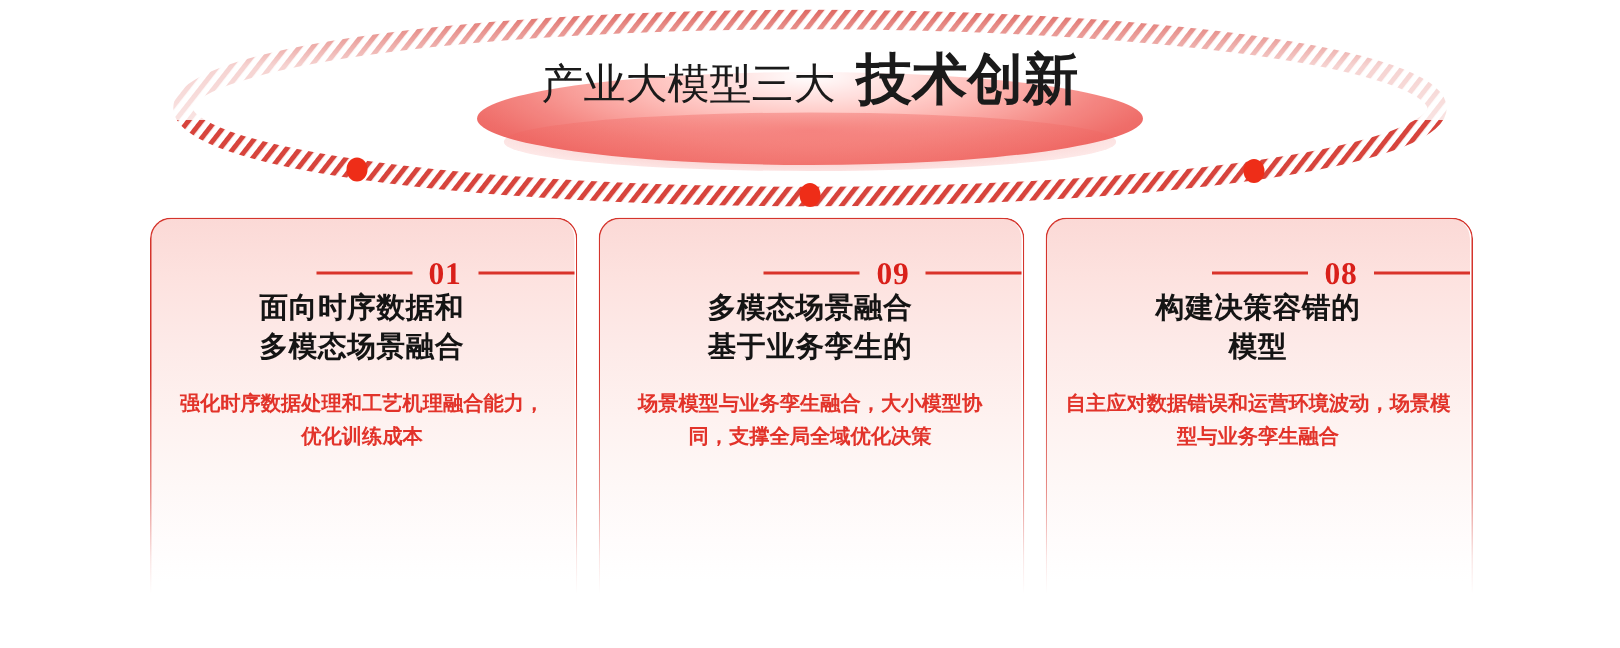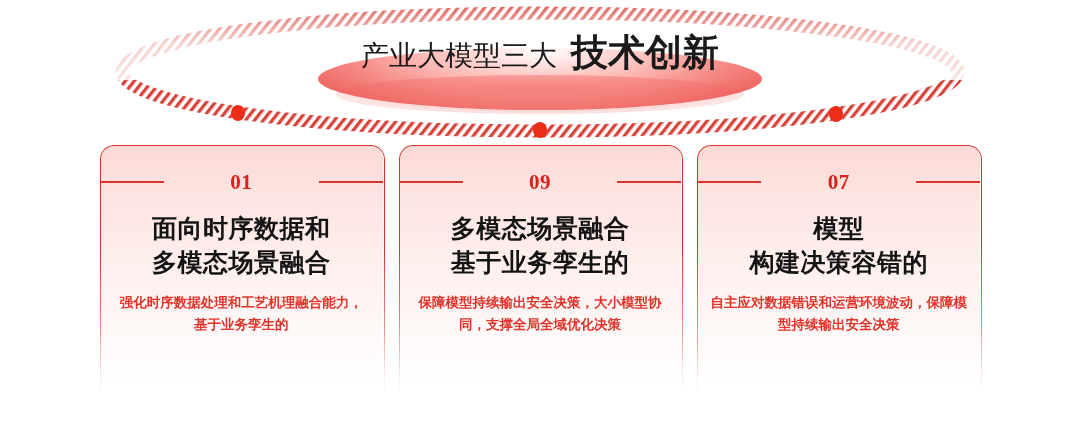--- a/index.html
+++ b/index.html
@@ -148,42 +148,42 @@
     position: relative;
     z-index: 2;
     padding-top: 26px;
     text-align: center;
   }
 
   
   .num-row {
     display: flex;
     align-items: center;
-    justify-content: space-between;
+    justify-content: flex-end;
     gap: 11px;
     height: 22px;
   }
   .num-rule {
     display: block;
     width: 64px;
     height: 1.5px;
     background: #d9332a;
   }
   .card-num {
     font-family: "Liberation Serif", "DejaVu Serif", serif;
     font-size: 21px;
     font-weight: bold;
     color: #d9201a;
     line-height: 1;
     letter-spacing: 0.5px;
   }
 
   .card-title {
-    margin-top: 18px;
-    font-size: 25px;
+    margin-top: 0;
+    font-size: 19px;
     font-weight: bold;
     color: #141414;
     line-height: 1.36;
     letter-spacing: 0.5px;
     padding: 0 10px;
   }
 
   .card-desc {
     margin-top: 13px;
     font-size: 13.5px;
@@ -251,50 +251,50 @@
       <div class="card-inner">
         <div class="num-row">
           <span class="num-rule"></span>
           <span class="card-num">01</span>
           <span class="num-rule"></span>
         </div>
         <div class="card-title">
           <div>面向时序数据和</div>
           <div>多模态场景融合</div>
         </div>
-        <div class="card-desc">强化时序数据处理和工艺机理融合能力，基于业务孪生的</div>
+        <div class="card-desc">强化时序数据处理和工艺机理融合能力，优化训练成本</div>
       </div>
     </div>
 
     <div class="card">
       <div class="card-outline"></div>
       <div class="card-inner">
         <div class="num-row">
           <span class="num-rule"></span>
           <span class="card-num">09</span>
           <span class="num-rule"></span>
         </div>
         <div class="card-title">
           <div>多模态场景融合</div>
           <div>基于业务孪生的</div>
         </div>
-        <div class="card-desc card-desc-2">保障模型持续输出安全决策，大小模型协同，支撑全局全域优化决策</div>
+        <div class="card-desc card-desc-2">场景模型与业务孪生融合，大小模型协同，支撑全局全域优化决策</div>
       </div>
     </div>
 
     <div class="card">
       <div class="card-outline"></div>
       <div class="card-inner">
         <div class="num-row">
           <span class="num-rule"></span>
-          <span class="card-num">07</span>
+          <span class="card-num">08</span>
           <span class="num-rule"></span>
         </div>
         <div class="card-title">
+          <div>构建决策容错的</div>
           <div>模型</div>
-          <div>构建决策容错的</div>
-        </div>
-        <div class="card-desc card-desc-3">自主应对数据错误和运营环境波动，保障模型持续输出安全决策</div>
+        </div>
+        <div class="card-desc card-desc-3">自主应对数据错误和运营环境波动，场景模型与业务孪生融合</div>
       </div>
     </div>
 
   </div>
 </div>
 
 </body></html>

